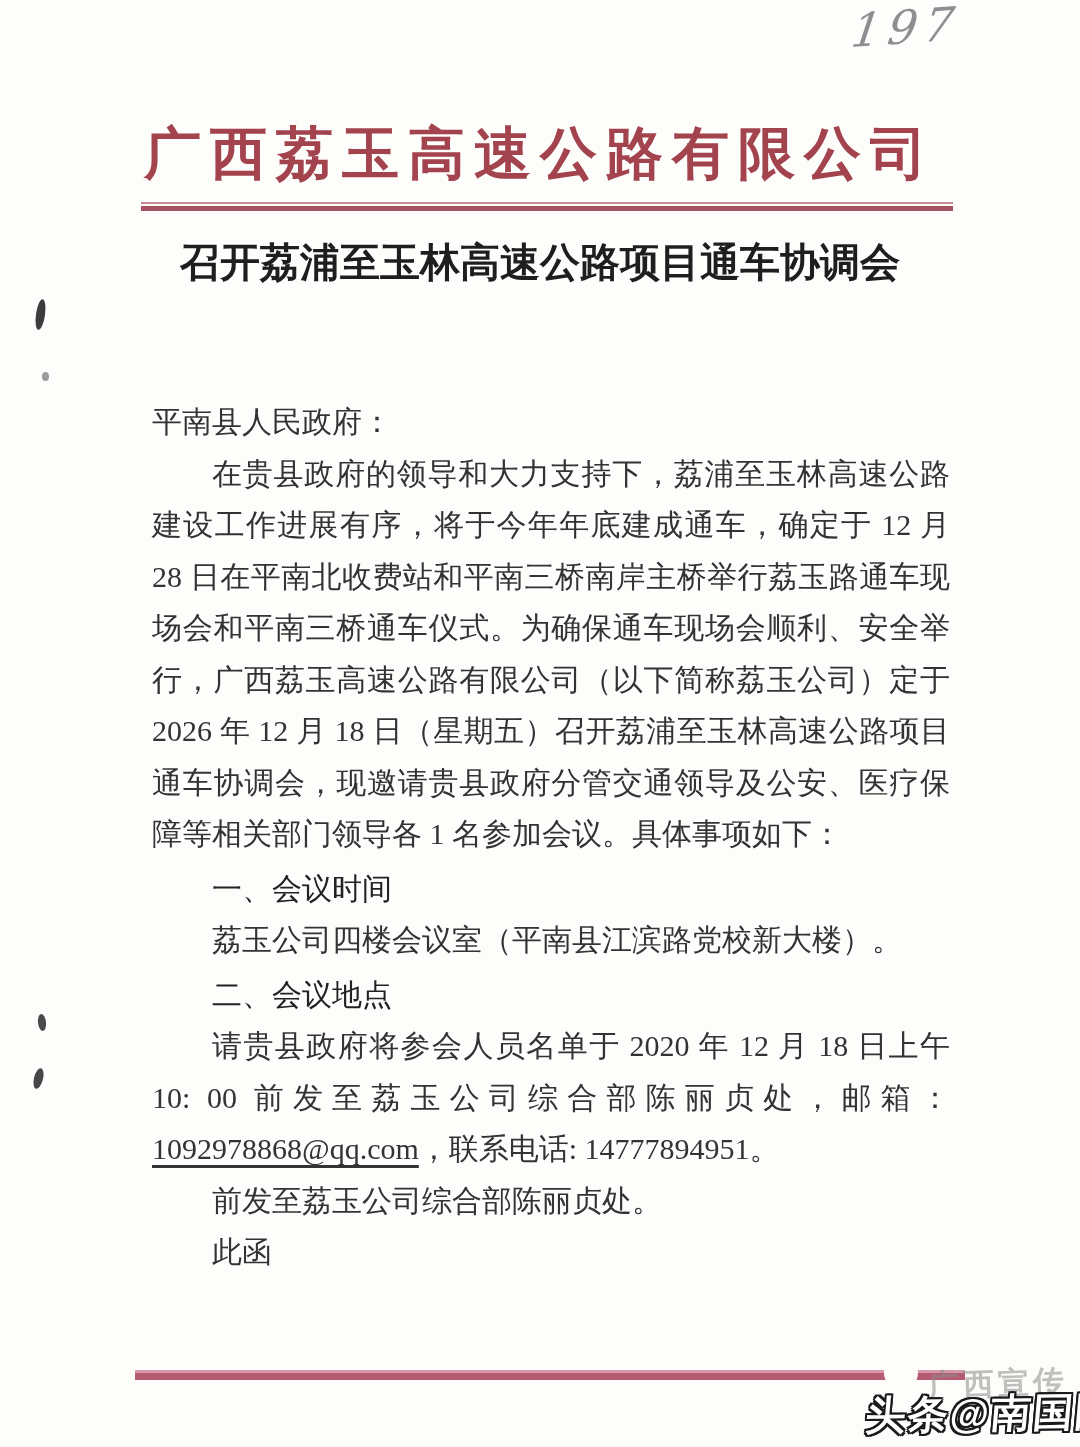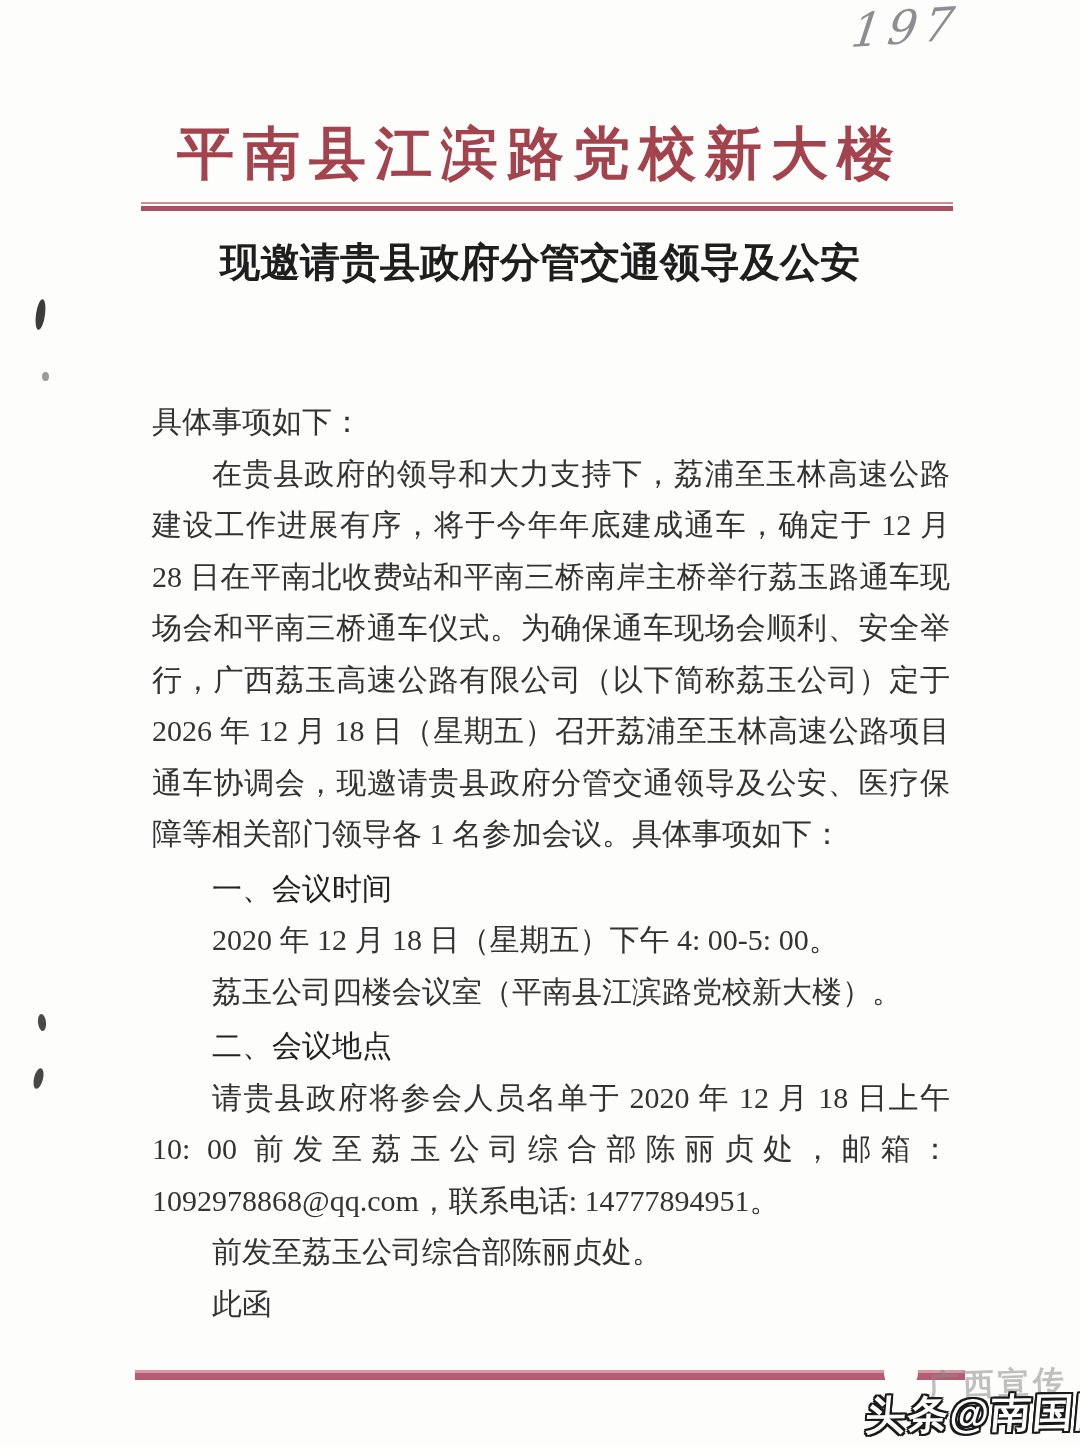--- a/index.html
+++ b/index.html
@@ -55,20 +55,21 @@
     color:#333; text-align:justify;
   }
   .body-block p{margin:0; padding:0;}
   .indent{text-indent:2em;}
   .heading{
     font-family:"Liberation Sans", sans-serif;
     font-weight:normal; color:#222;
     margin-top:3px !important;
   }
   .email{
+    text-decoration:underline;
     text-underline-offset:6px;
   }
   
   .artifact{position:absolute; background:#3c3c3c; border-radius:50%;}
   .a1{left:36px; top:299px; width:9px;  height:31px; transform:rotate(8deg);}
   .a2{left:42px; top:372px; width:7px;  height:9px;  background:#9b9b9b;}
   .a3{left:38px; top:1014px;width:8px;  height:17px; transform:rotate(-6deg); background:#4a4a4a;}
   .a4{left:34px; top:1068px;width:9px;  height:21px; transform:rotate(14deg); background:#474747;}
   
   .bottom-rule{
@@ -105,40 +106,39 @@
        0   -2px 0 #1a1a1a, 0    2px 0 #1a1a1a;
   }
 </style>
 </head>
 <body>
 
 <div class="page">
 
   <div class="handwritten">197</div>
 
-  <div class="letterhead">平南县江滨路党校新大楼</div>
+  <div class="letterhead">广西荔玉高速公路有限公司</div>
 
   <div class="letterhead-rule">
     <div class="rule-thin"></div>
     <div class="rule-gap"></div>
     <div class="rule-thick"></div>
   </div>
 
   <h1 class="doc-title">
-    <span class="title-line">现邀请贵县政府分管交通领导及公安</span>
+    <span class="title-line">召开荔浦至玉林高速公路项目通车协调会</span>
   </h1>
 
   <div class="body-block">
-    <p class="salutation">具体事项如下：</p>
+    <p class="salutation">平南县人民政府：</p>
 
     <p class="indent">在贵县政府的领导和大力支持下，荔浦至玉林高速公路建设工作进展有序，将于今年年底建成通车，确定于 12 月 28 日在平南北收费站和平南三桥南岸主桥举行荔玉路通车现场会和平南三桥通车仪式。为确保通车现场会顺利、安全举行，广西荔玉高速公路有限公司（以下简称荔玉公司）定于 2026 年 12 月 18 日（星期五）召开荔浦至玉林高速公路项目通车协调会，现邀请贵县政府分管交通领导及公安、医疗保障等相关部门领导各 1 名参加会议。具体事项如下：</p>
 
     <p class="indent heading">一、会议时间</p>
 
-    <p class="indent">2020 年 12 月 18 日（星期五）下午 4: 00-5: 00。</p>
 
     <p class="indent">荔玉公司四楼会议室（平南县江滨路党校新大楼）。</p>
 
     <p class="indent heading">二、会议地点</p>
 
     <p class="indent"><span>请贵县政府将参会人员名单于 2020 年 12 月 18 日上午 10: 00 前发至荔玉公司综合部陈丽贞处，邮箱：</span><span class="email">1092978868@qq.com</span><span>，联系电话: 14777894951。</span></p>
 
     <p class="indent">前发至荔玉公司综合部陈丽贞处。</p>
 
     <p class="indent">此函</p>

